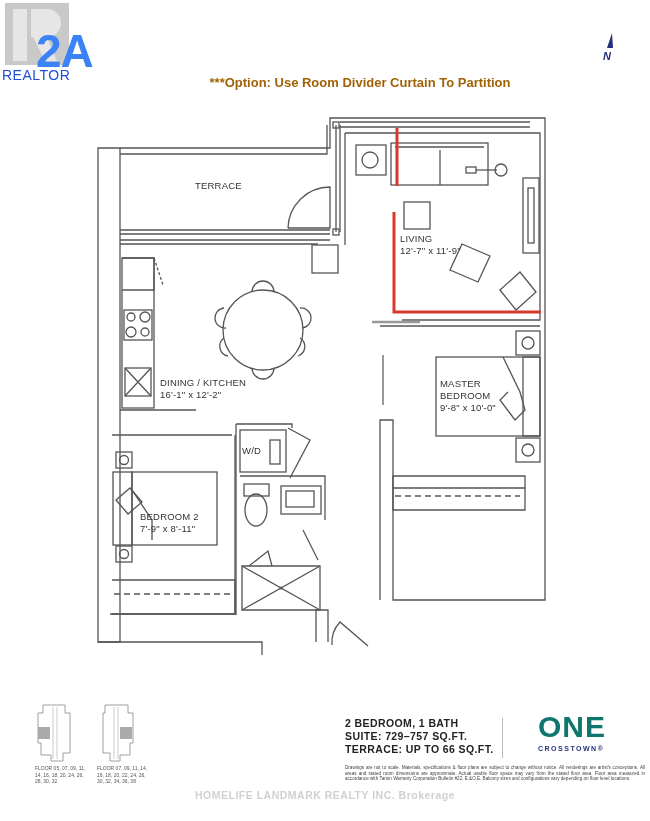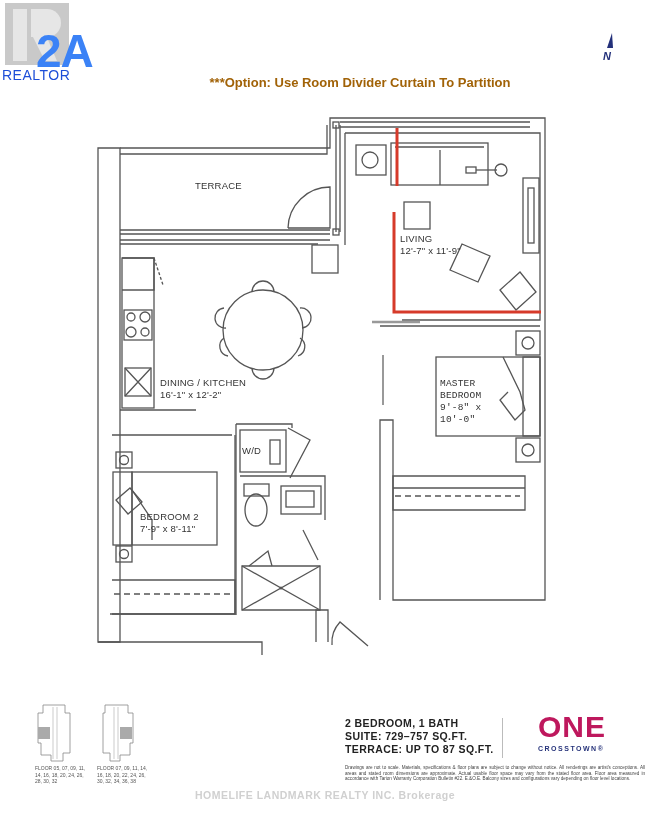--- a/index.html
+++ b/index.html
@@ -9,21 +9,21 @@
   .realtor-box { position:absolute; left:5px; top:3px; width:64px; height:62px; background:#c9c9c9; }
   .realtor-word { position:absolute; left:2px; top:67px; font-size:14px; color:#1d4ed8; letter-spacing:0.5px; }
   .unit-code { left:36px; top:28px; font-size:46px; font-weight:bold; color:#3b82f6; letter-spacing:-1px; line-height:1; }
   .option-note { left:150px; top:75px; width:420px; text-align:center; color:#a16207; font-weight:bold; font-size:13px; line-height:16px; }
   .north { left:600px; top:32px; width:20px; height:32px; }
   .north-n { position:absolute; left:3px; top:18px; font-size:11px; font-weight:bold; font-style:italic; color:#23307a; }
   .plan { left:0; top:0; width:650px; height:700px; }
   .room-label { font-size:9.5px; color:#333; text-align:left; line-height:12px; letter-spacing:0.2px; }
   .summary { left:345px; top:717px; font-size:10.5px; font-weight:bold; color:#222; line-height:13px; letter-spacing:0.4px; }
   .divider-v { left:502px; top:718px; width:1px; height:40px; background:#bbb; }
-  .brand-one { left:538px; top:712px; font-size:30px; font-weight:bold; color:#be185d; letter-spacing:1px; line-height:1; }
+  .brand-one { left:538px; top:712px; font-size:30px; font-weight:bold; color:#0f766e; letter-spacing:1px; line-height:1; }
   .brand-sub { left:538px; top:745px; font-size:7px; font-weight:bold; color:#26337a; letter-spacing:1.5px; }
   .disclaimer { left:345px; top:765px; width:300px; font-size:4.6px; color:#444; line-height:5.5px; text-align:justify; }
   .floor-caption { font-size:5px; color:#555; line-height:6.5px; }
   .watermark { left:195px; top:789px; font-size:10.5px; color:#d0d0d0; letter-spacing:0.5px; font-weight:bold; }
 </style>
 </head>
 <body>
 
 <div class="abs realtor-logo">
   <div class="realtor-box">
@@ -164,21 +164,21 @@
 <div class="abs room-label" style="left:400px;top:233px;width:100px;">
   <div>LIVING</div>
   <div>12'-7" x 11'-9"</div>
 </div>
 
 <div class="abs room-label" style="left:160px;top:377px;width:110px;">
   <div>DINING / KITCHEN</div>
   <div>16'-1" x 12'-2"</div>
 </div>
 
-<div class="abs room-label" style="left:440px;top:378px;width:80px;font-family:Liberation Mono, monospace;">
+<div class="abs room-label" style="left:440px;top:378px;width:80px;">
   <div>MASTER</div>
   <div>BEDROOM</div>
   <div>9'-8" x 10'-0"</div>
 </div>
 
 <div class="abs room-label" style="left:140px;top:499px;width:80px;margin-top:12px;">
   <div>BEDROOM 2</div>
   <div>7'-9" x 8'-11"</div>
 </div>
 
@@ -206,21 +206,21 @@
 </div>
 <div class="abs floor-caption" style="left:97px;top:765px;width:70px;">
   <div>FLOOR 07, 09, 11, 14,</div>
   <div>16, 18, 20, 22, 24, 26,</div>
   <div>30, 32, 34, 36, 38</div>
 </div>
 
 <div class="abs summary">
   <div>2 BEDROOM, 1 BATH</div>
   <div>SUITE: 729–757 SQ.FT.</div>
-  <div>TERRACE: UP TO 87 SQ.FT.</div>
+  <div>TERRACE: UP TO 66 SQ.FT.</div>
 </div>
 
 <div class="abs divider-v"></div>
 
 <div class="abs brand-one">ONE</div>
 <div class="abs brand-sub">CROSSTOWN®</div>
 
 <div class="abs disclaimer">Drawings are not to scale. Materials, specifications &amp; floor plans are subject to change without notice. All renderings are artist's conceptions. All areas and stated room dimensions are approximate. Actual usable floor space may vary from the stated floor area. Floor area measured in accordance with Tarion Warranty Corporation Bulletin #22. E.&amp;O.E. Balcony sizes and configurations vary depending on floor level locations.</div>
 
 <div class="abs watermark">HOMELIFE LANDMARK REALTY INC. Brokerage</div>

